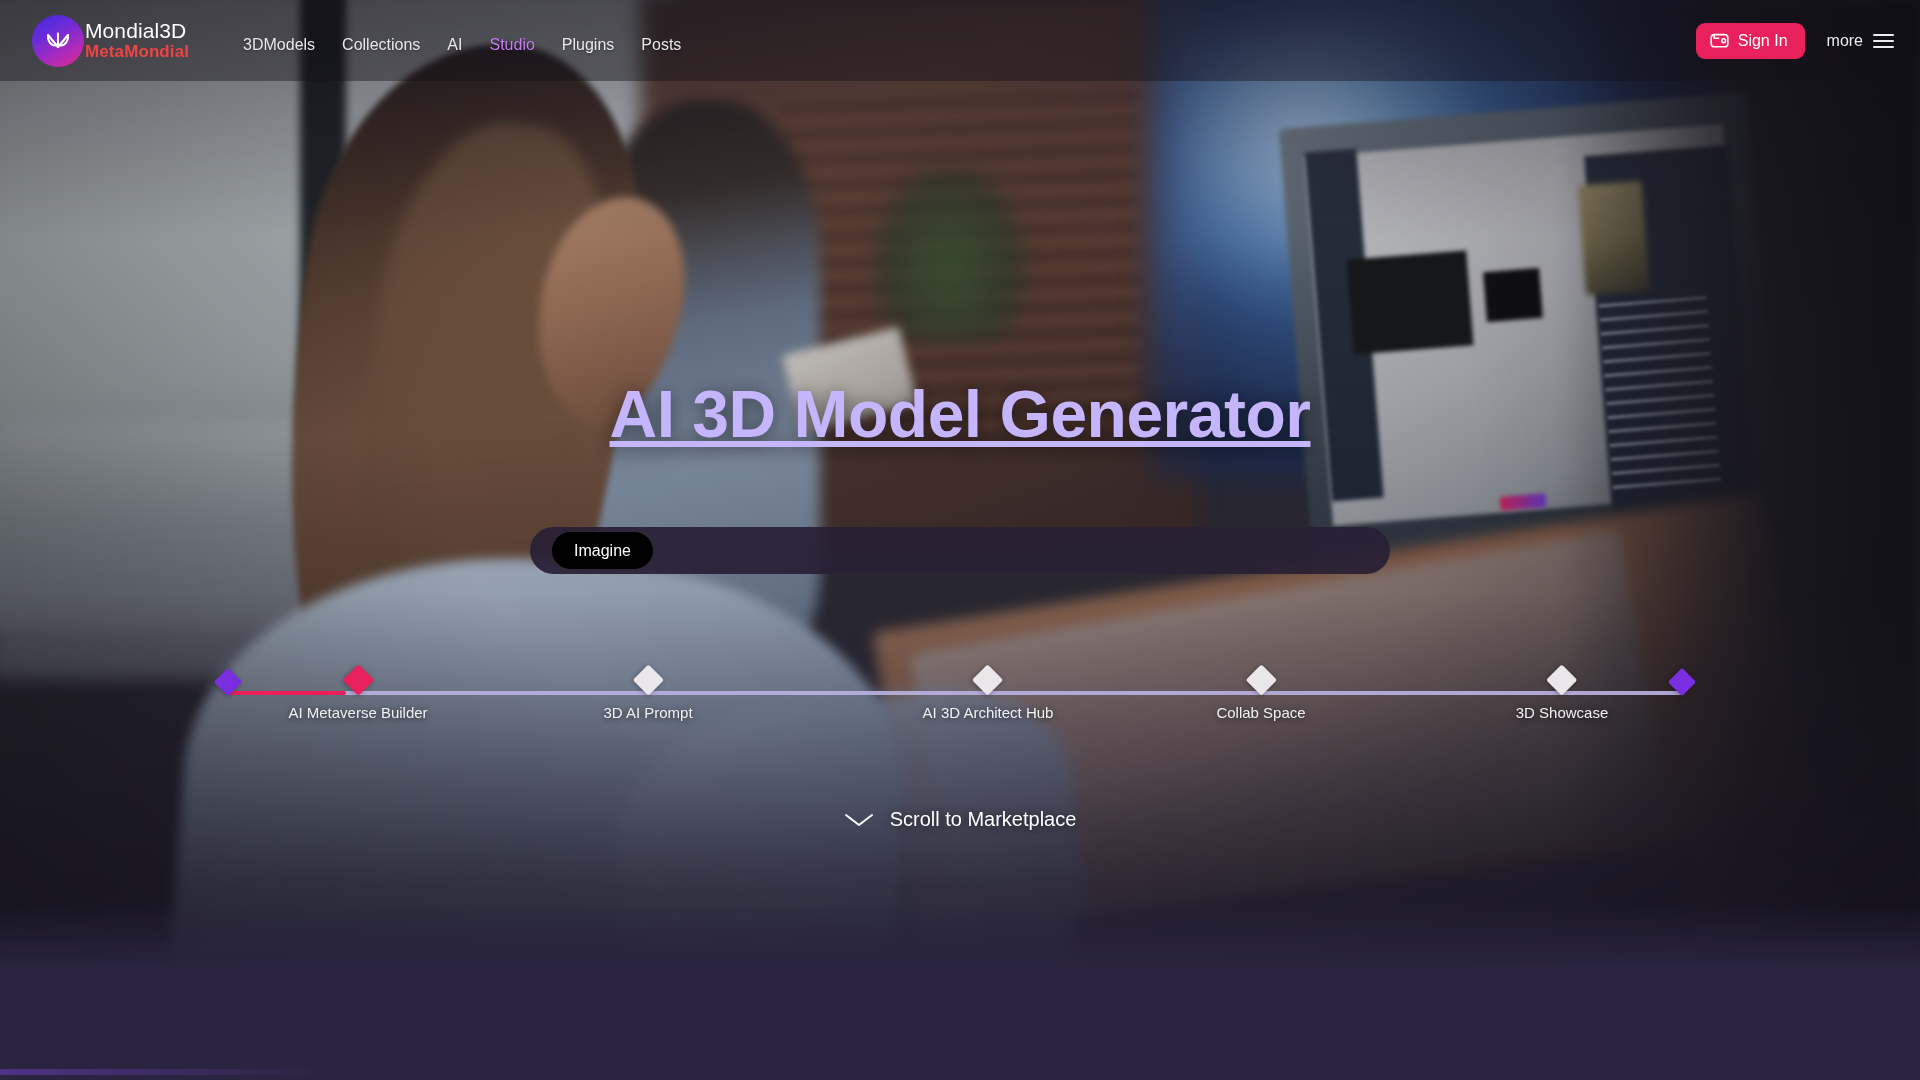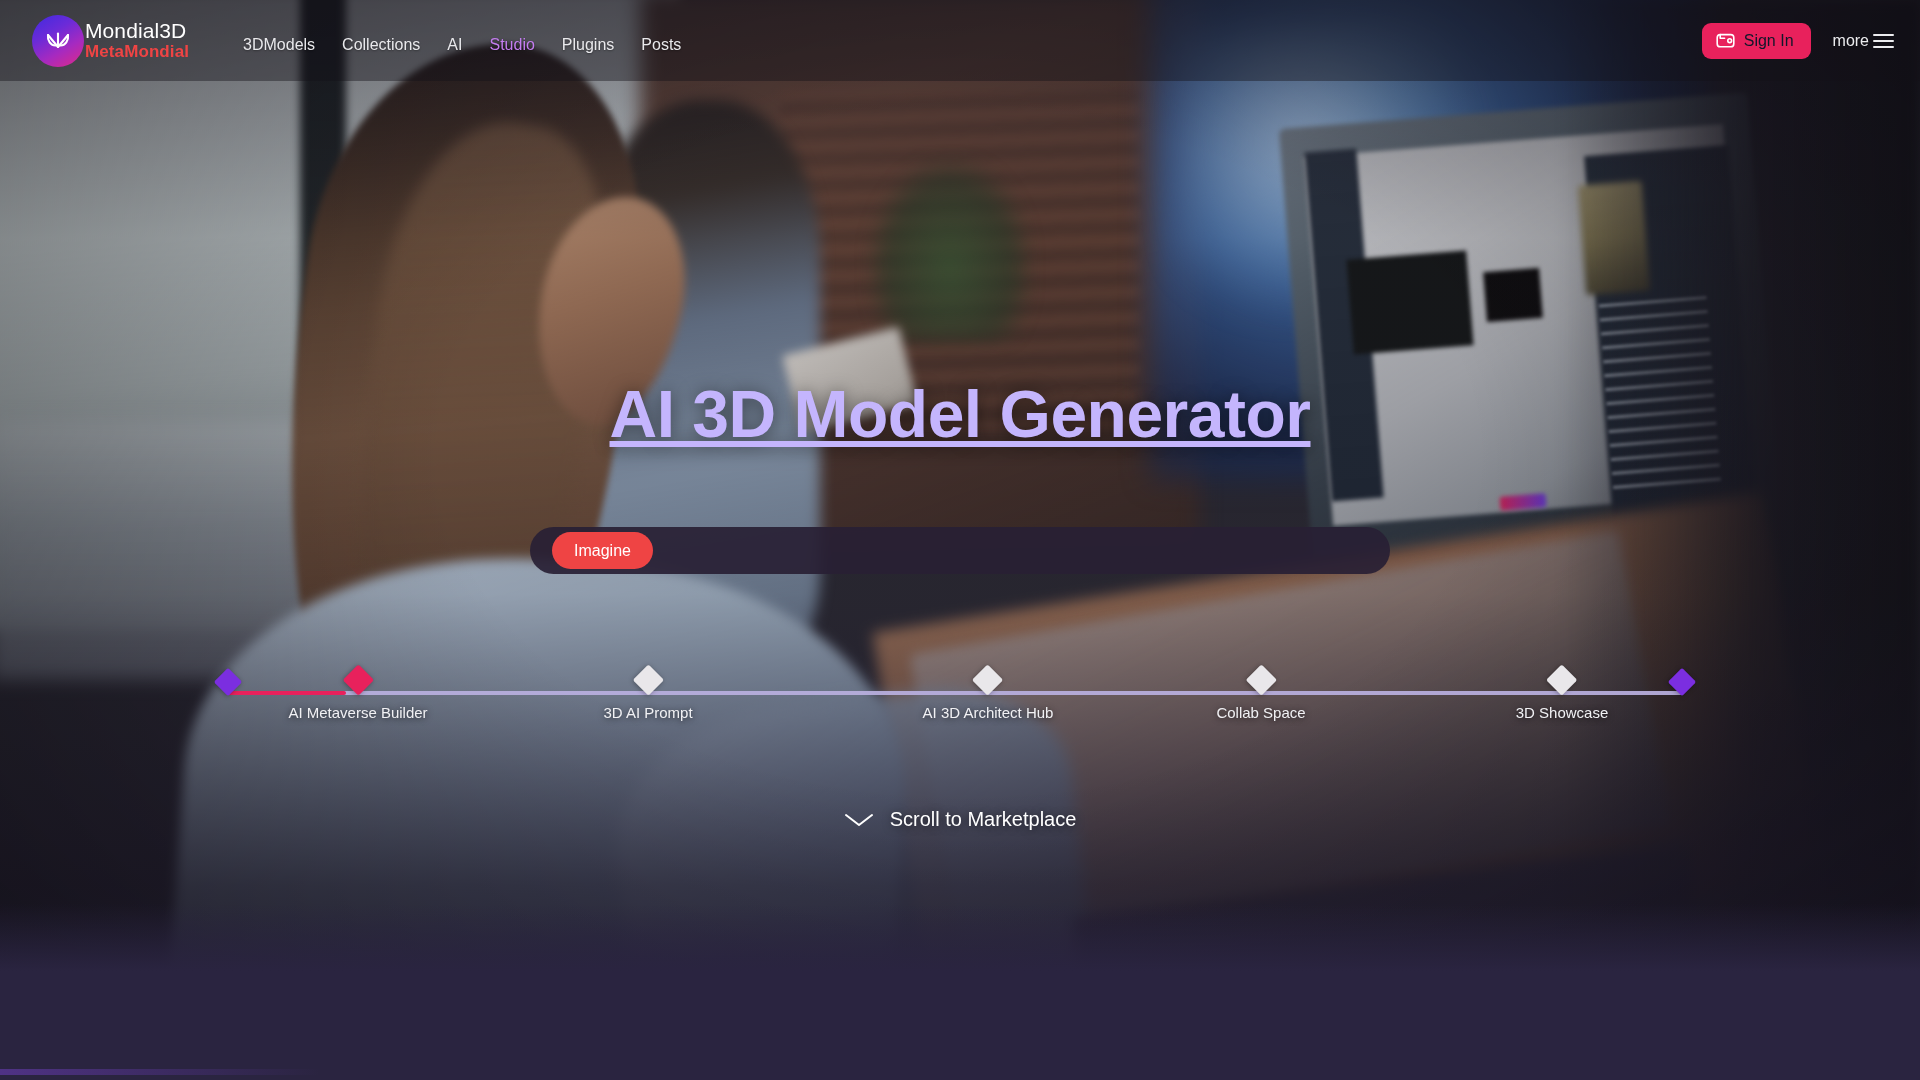--- a/index.html
+++ b/index.html
@@ -369,33 +369,33 @@
     margin-right: 26px;
     display: flex;
     align-items: center;
     gap: 22px;
   }
   .signin-btn {
     display: flex;
     align-items: center;
     gap: 9px;
     background: #e8215c;
-    color: #0f172a;
+    color: #ffffff;
     border: none;
     border-radius: 9px;
     padding: 9px 17px 9px 14px;
     font-size: 16px;
     font-family: inherit;
     cursor: pointer;
   }
   .signin-btn svg { display: block; }
   .more-wrap {
     display: flex;
     align-items: center;
-    gap: 4px;
+    gap: 10px;
     cursor: pointer;
   }
   .more-label {
     font-size: 16px;
     color: #ececef;
     text-shadow: 0 1px 2px rgba(0,0,0,.4);
   }
   .burger {
     width: 21px;
     display: flex; flex-direction: column; gap: 4px;
@@ -457,21 +457,21 @@
     height: 100%;
     background: transparent;
     border: none;
     outline: none;
     color: #ffffff;
     font-size: 16px;
     font-family: inherit;
   }
   .prompt-input::placeholder { color: #d7d4dd; opacity: 1; }
   .imagine-btn {
-    background: #ef4444;
+    background: #000000;
     color: #ffffff;
     border: none;
     border-radius: 20px;
     height: 37px;
     padding: 0 22px;
     font-size: 16px;
     font-family: inherit;
     cursor: pointer;
     white-space: nowrap;
   }

